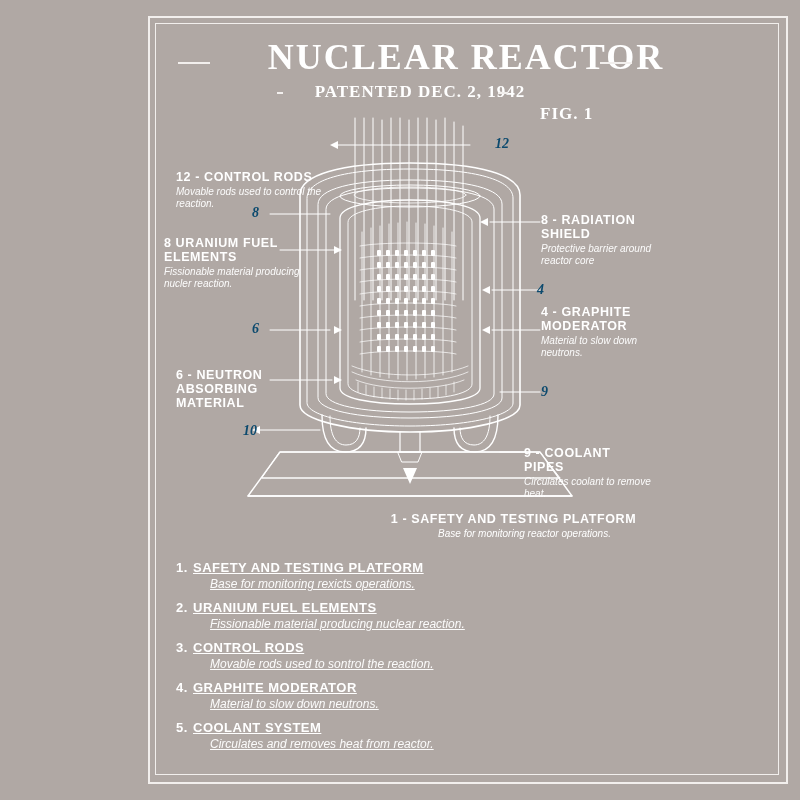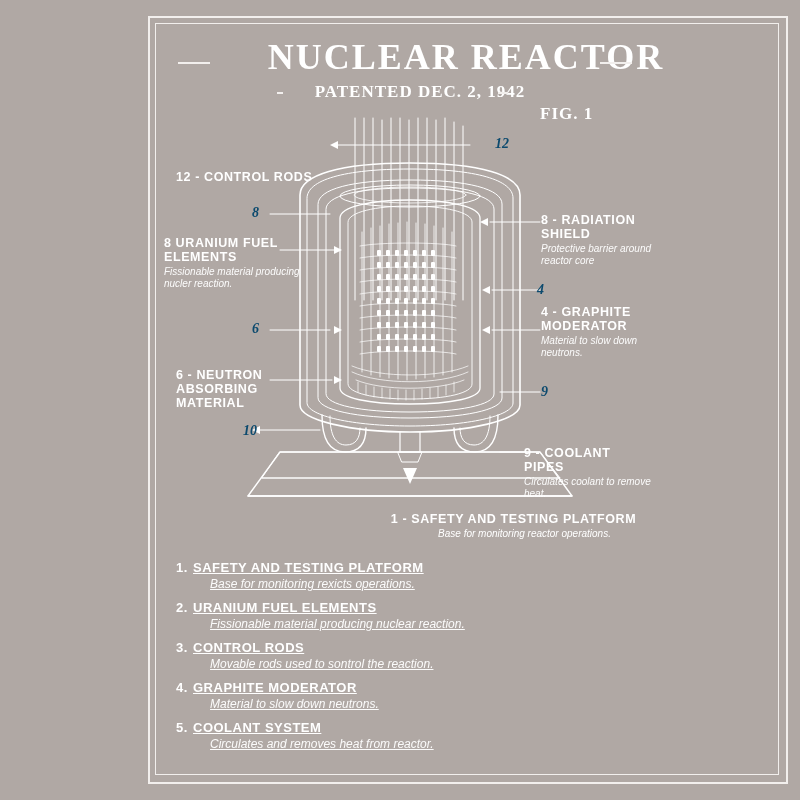--- a/index.html
+++ b/index.html
@@ -345,20 +345,21 @@
         <polygon points="490,286 482,290 490,294"></polygon>
         <polygon points="490,326 482,330 490,334"></polygon>
         <polygon points="260,426 252,430 260,434"></polygon>
       </g>
       <line x1="260" y1="430" x2="320" y2="430" stroke-width="1"></line>
     </g>
   </svg>
 
   <div class="callout left" style="left:176px; top:138px; width:170px;margin-top:32px;">
     <div class="c-title">12 - CONTROL RODS</div>
+    <div class="c-desc">Movable rods used to control the reaction.</div>
   </div>
 
   <div class="callout left" style="left:164px; top:236px; width:150px;">
     <div class="c-title">8 URANIUM FUEL ELEMENTS</div>
     <div class="c-desc">Fissionable material producing nucler reaction.</div>
   </div>
 
   <div class="callout left" style="left:176px; top:368px; width:120px;">
     <div class="c-title">6 - NEUTRON ABSORBING MATERIAL</div>
   </div>

